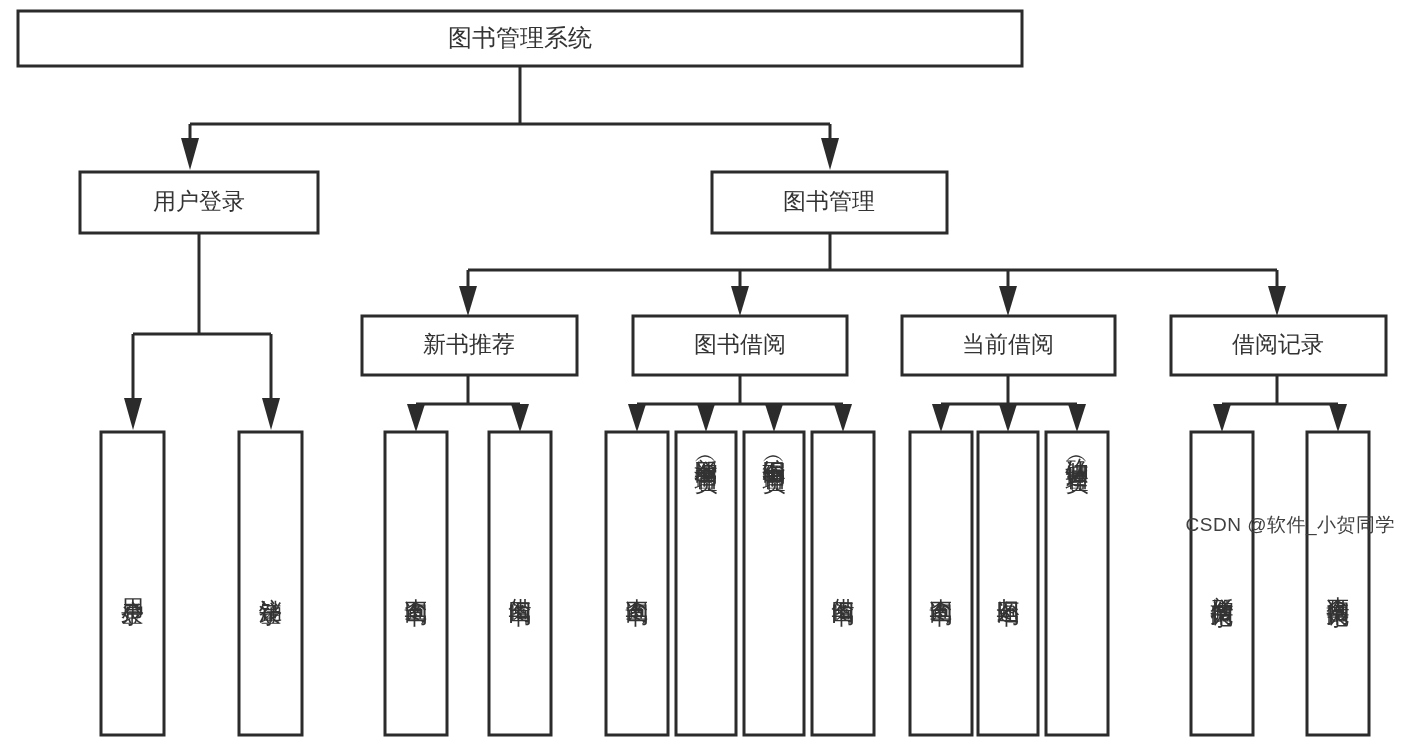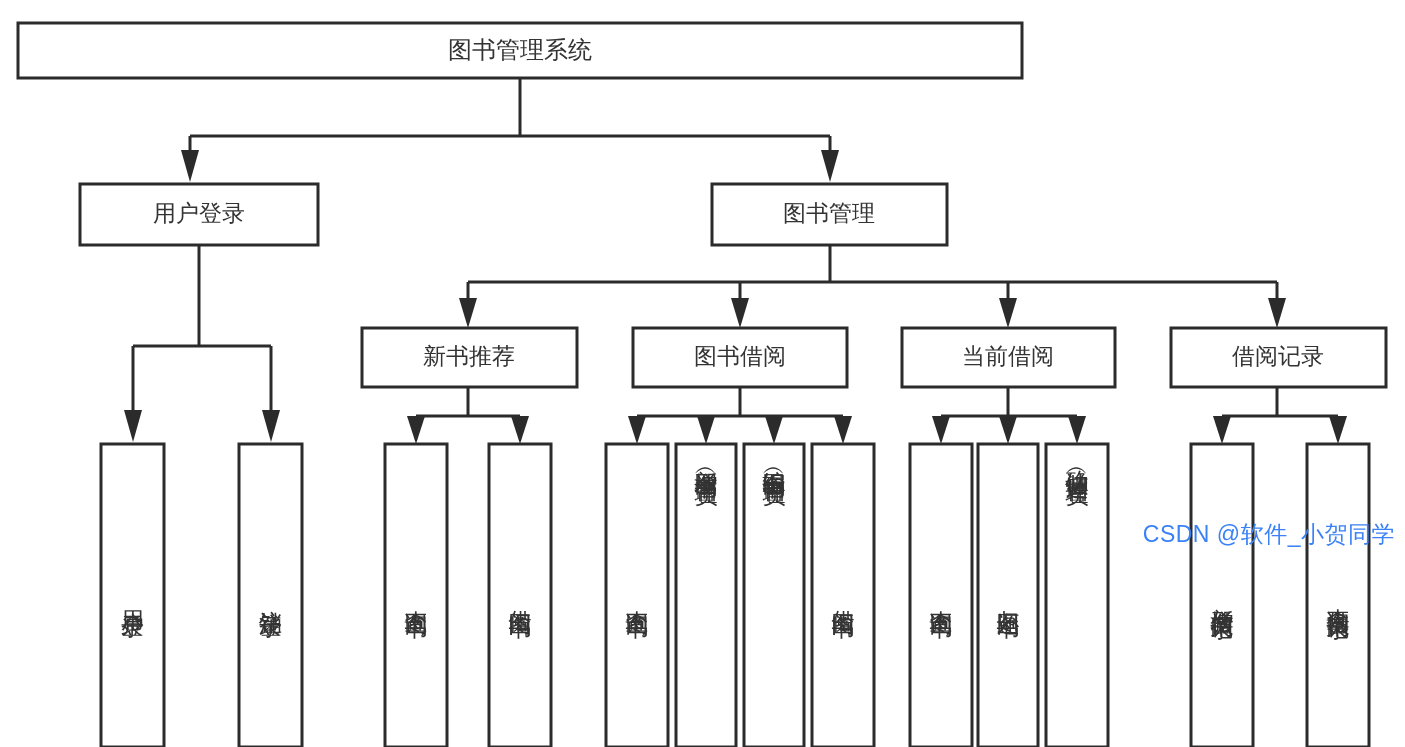--- a/index.html
+++ b/index.html
@@ -9,21 +9,21 @@
   }
   body {
     width: 1405px;
     height: 747px;
     font-family: "Liberation Sans", "DejaVu Sans", sans-serif;
     overflow: hidden;
     position: relative;
   }
   #diagram-root {
     position: absolute;
-    left: 0; top: 12px;
+    left: 0; top: 0;
     width: 1405px;
     height: 542px;
   }
   svg.flow {
     display: block;
     width: 1405px;
     height: 747px;
   }
   .node-rect {
     fill: #ffffff;
@@ -71,22 +71,22 @@
     color: #333333;
     letter-spacing: 2px;
     white-space: nowrap;
     text-align: center;
   }
   #watermark {
     position: absolute;
     right: 10px;
     bottom: 4px;
     font-family: "Liberation Sans", "DejaVu Sans", sans-serif;
-    font-size: 23px;
-    color: #3b82f6;
+    font-size: 19px;
+    color: #404040;
     letter-spacing: 0.5px;
     white-space: nowrap;
     user-select: none;
   }
 </style>
 </head>
 <body>
 
 <div id="diagram-root">
 

